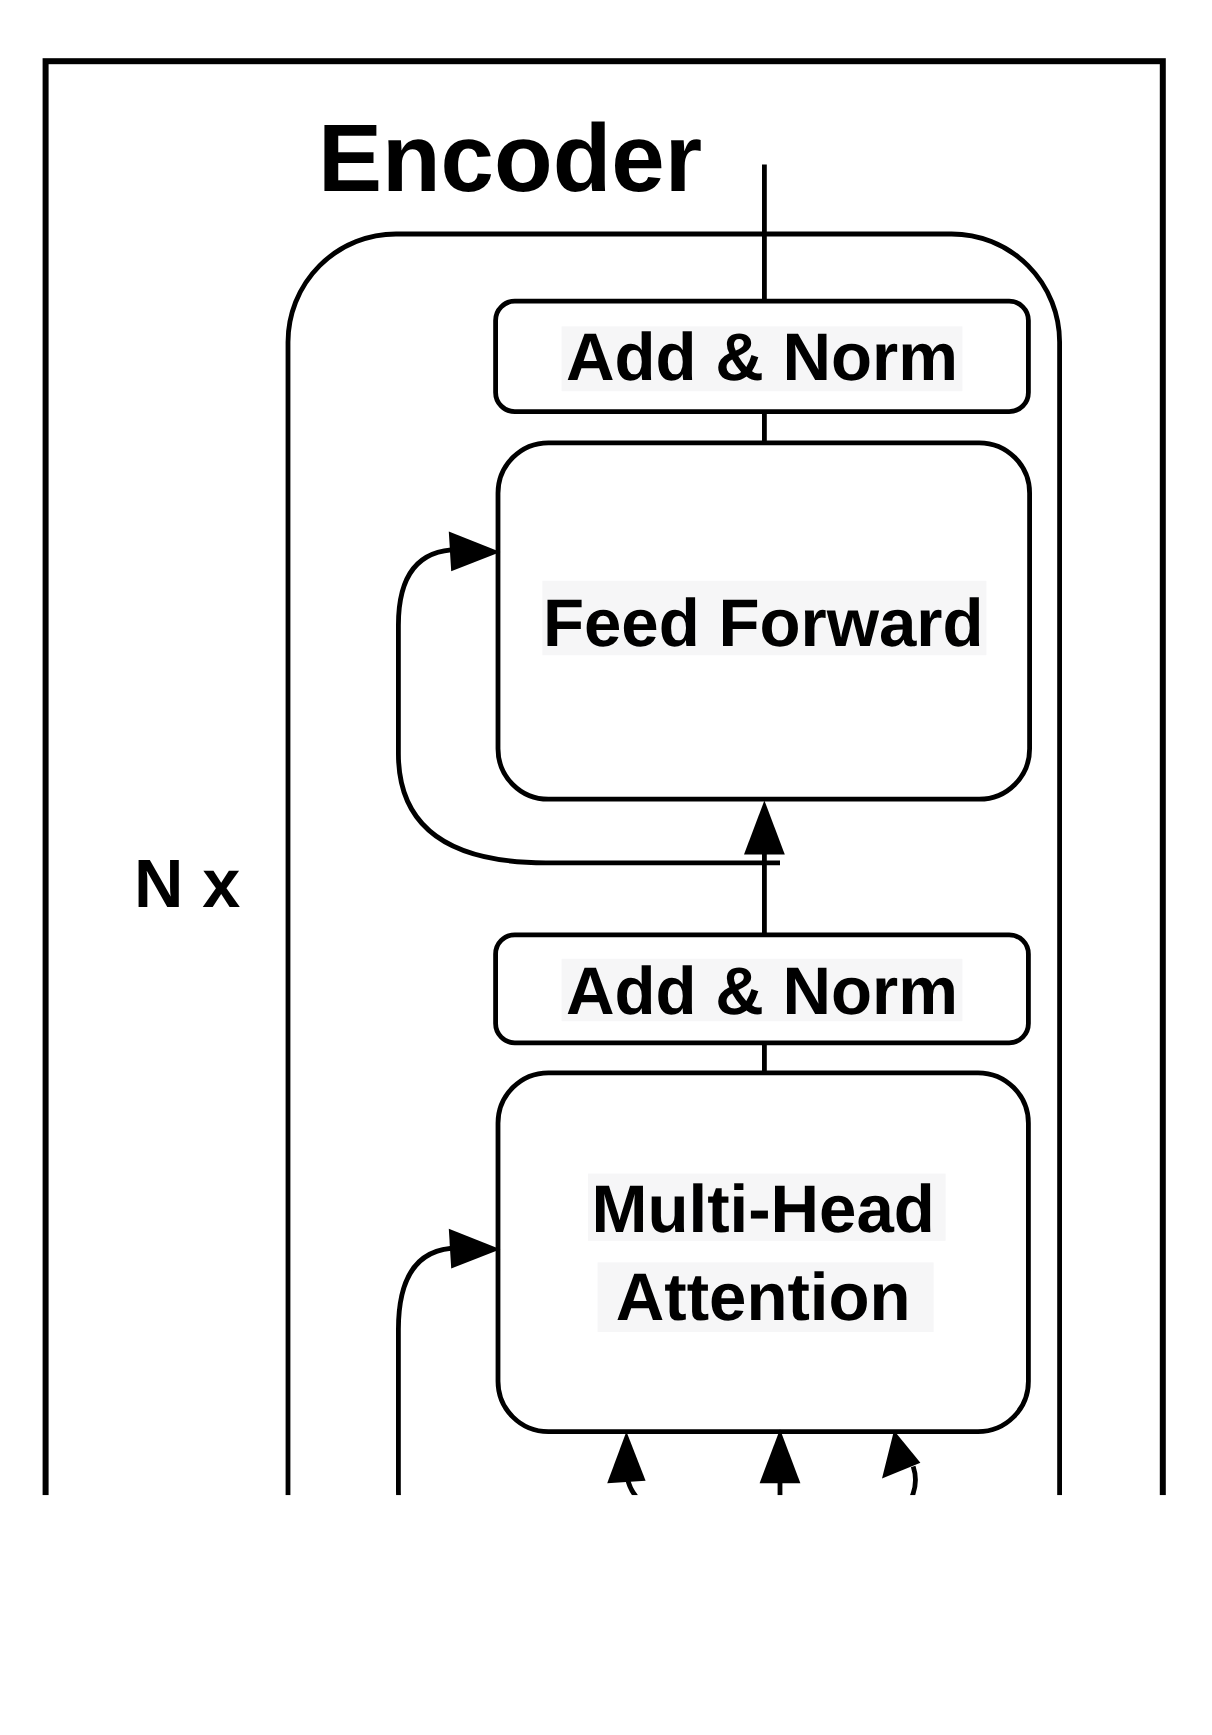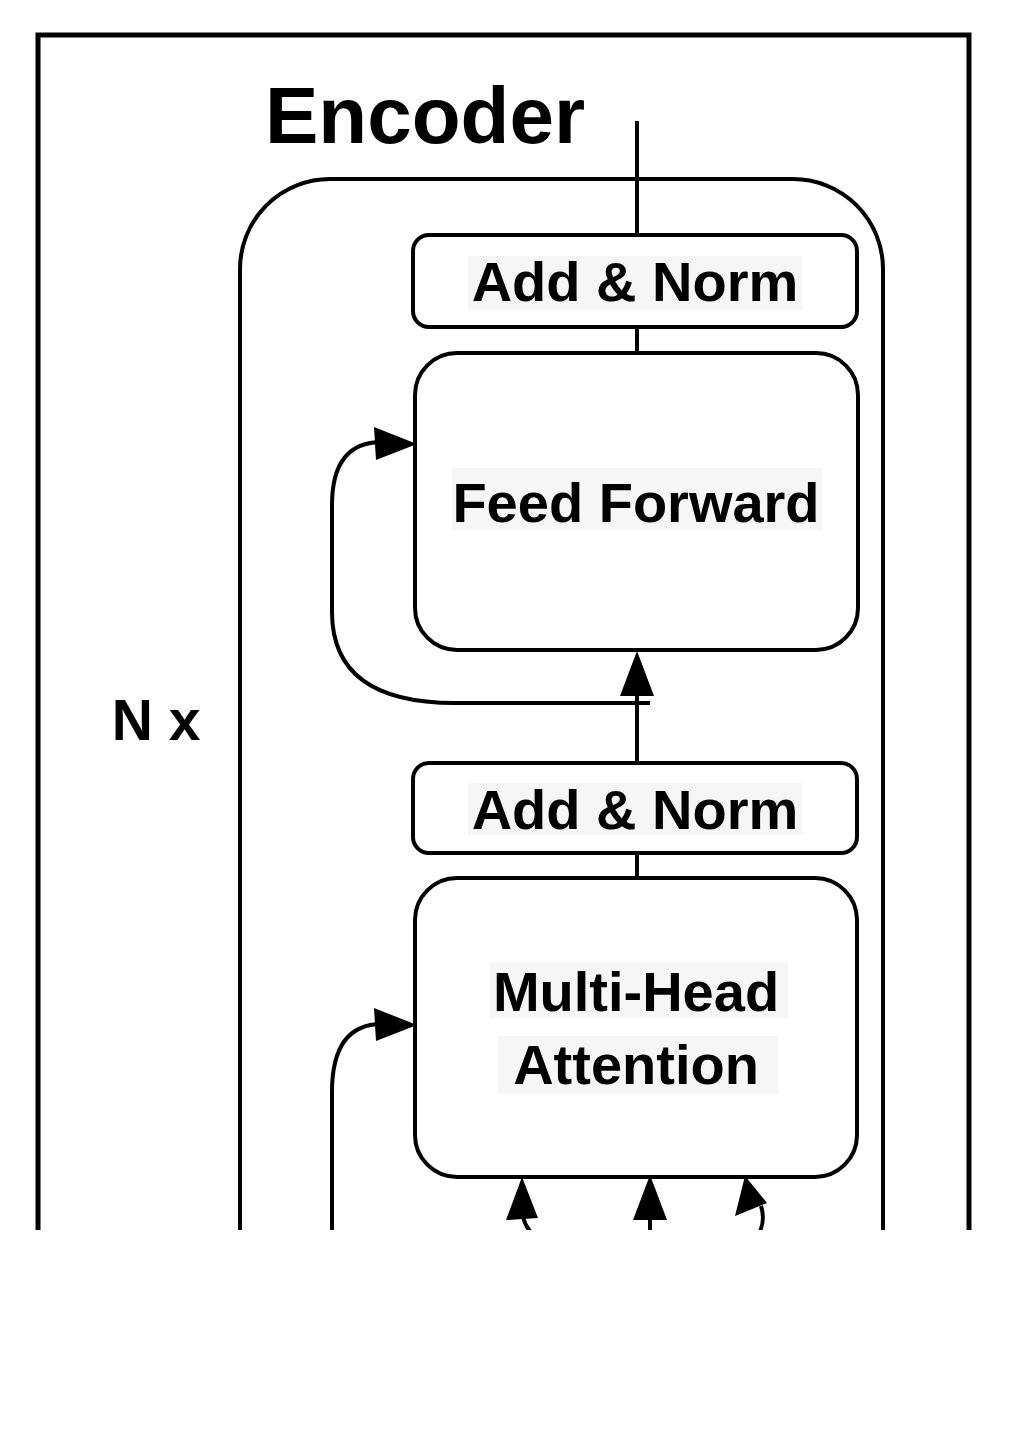--- a/index.html
+++ b/index.html
@@ -11,20 +11,21 @@
     margin: 0;
     padding: 0;
     background: var(--paper);
   }
   .stage {
     width: 1010px;
     height: 1230px;
     background: var(--paper);
     position: relative;
     overflow: hidden;
+    margin-top: 16px;
   }
   svg { display: block; }
   .frame {
     fill: none;
     stroke: var(--ink);
     stroke-width: 5;
   }
   .container-outline {
     fill: none;
     stroke: var(--ink);

